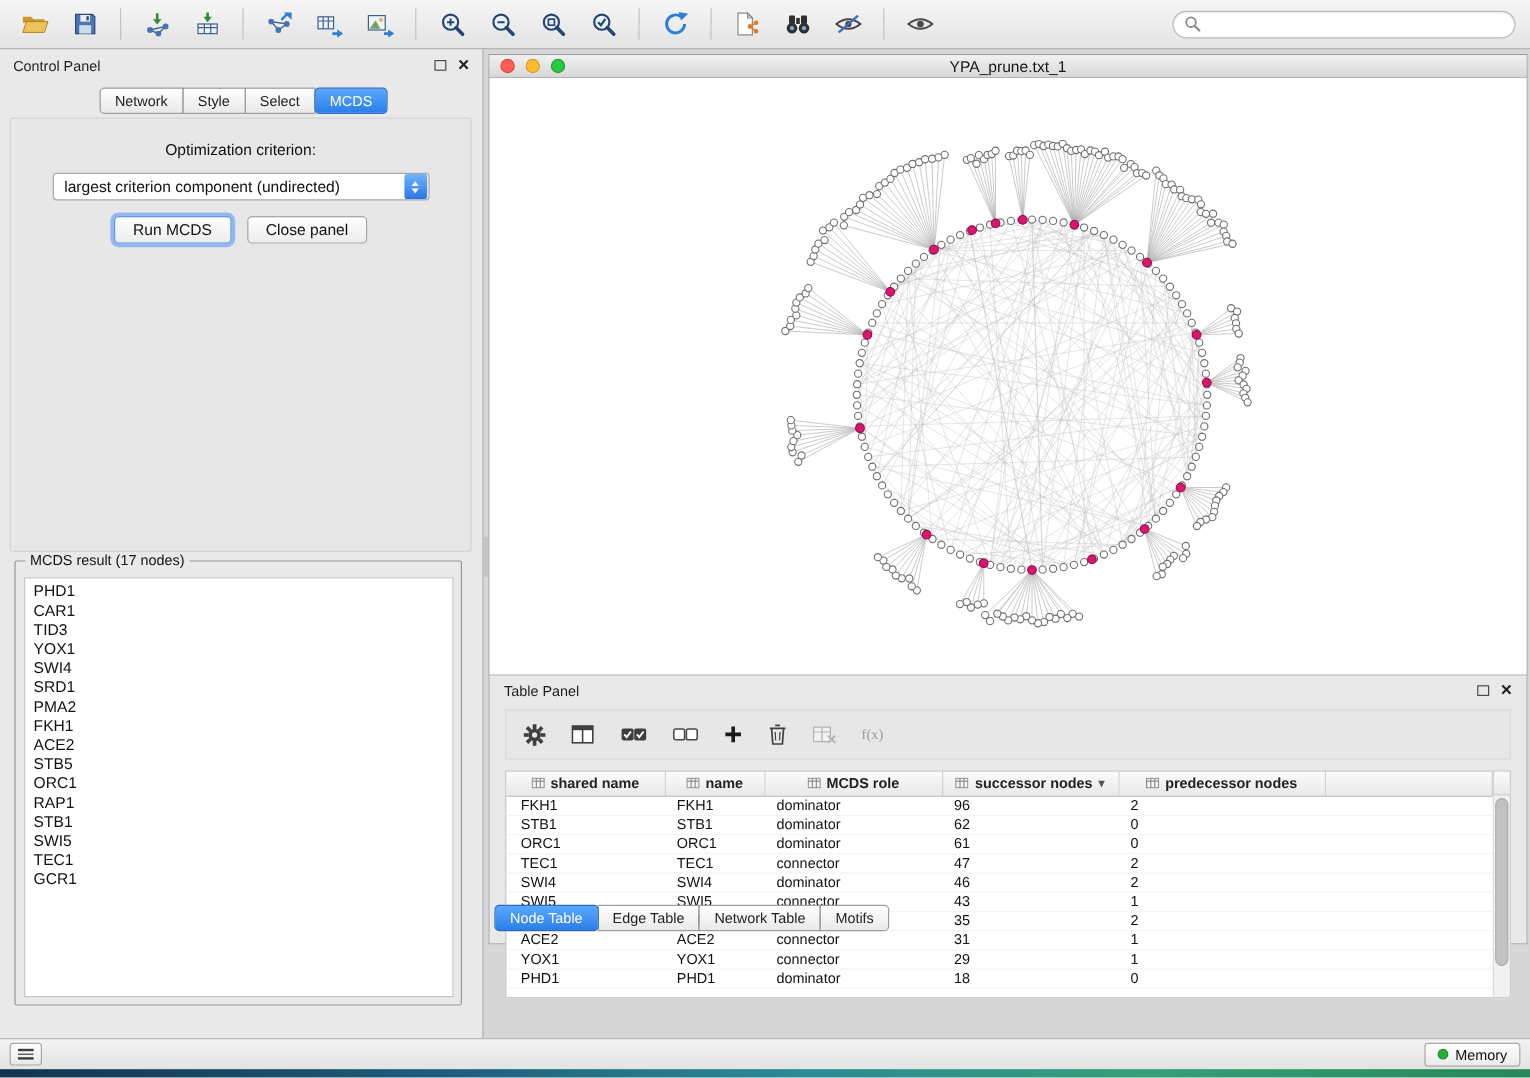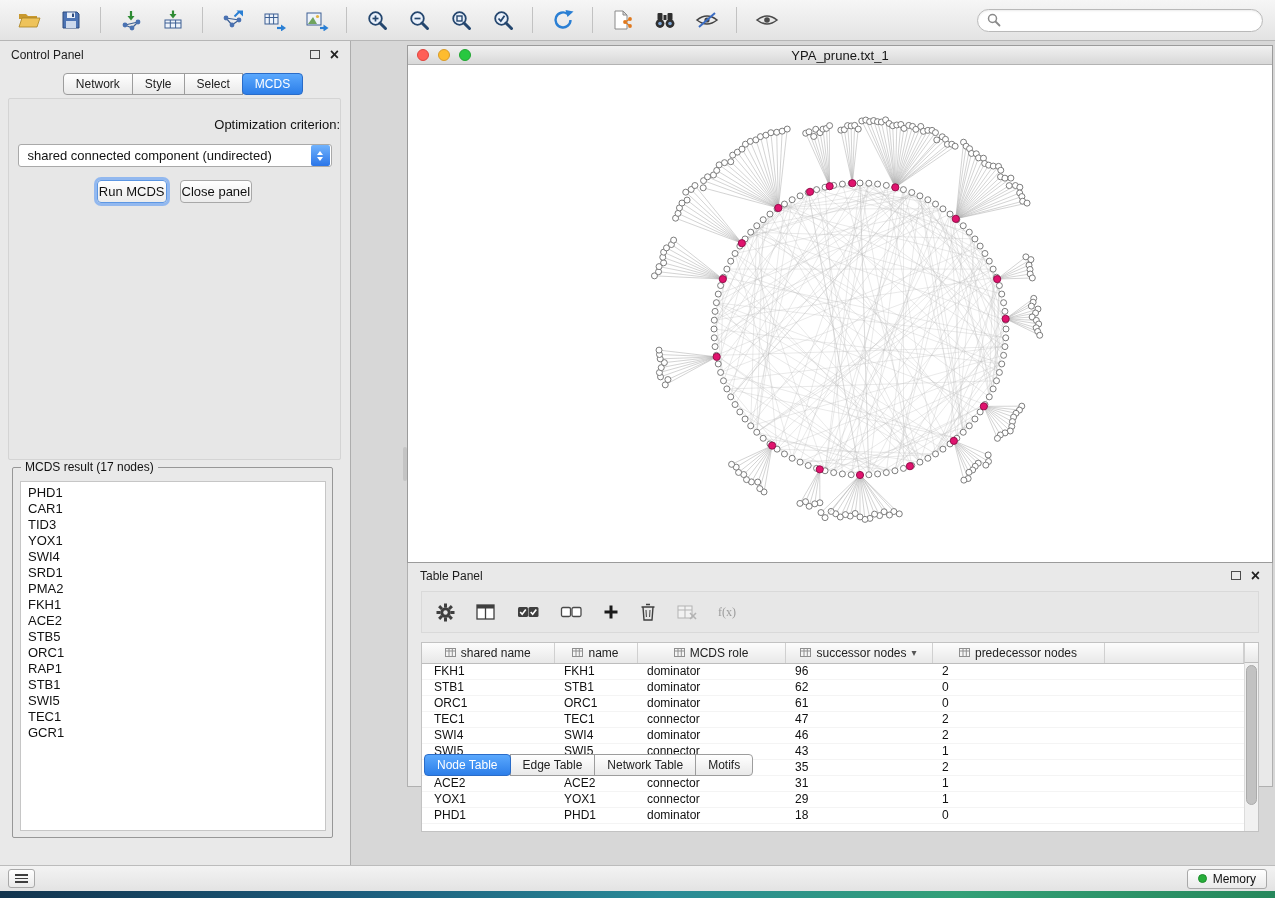--- a/index.html
+++ b/index.html
@@ -8,39 +8,39 @@
 svg{display:block}
 
 
 .main-toolbar{position:absolute;top:0;left:0;width:1275px;height:41px;background:linear-gradient(#f6f6f6,#e3e3e3);border-bottom:1px solid #b6b6b6;display:flex;align-items:center;padding:0 12px;gap:9px;z-index:5}
 .ticon{width:33px;height:30px;display:flex;align-items:center;justify-content:center;border-radius:4px}
 .sep{width:1px;height:26px;background:#c2c2c2;margin:0 4px}
 .searchbox{margin-left:auto;width:286px;height:23px;background:#fff;border:1px solid #b9b9b9;border-radius:12px;display:flex;align-items:center;padding:0 9px;gap:6px;box-shadow:inset 0 1px 2px rgba(0,0,0,.08)}
 .searchbox input{border:none;outline:none;flex:1;font-size:12px;font-family:inherit;background:transparent}
 
 
-.control-panel{position:absolute;left:0;top:41px;width:351px;height:824px;background:#e9e9e9;border-right:1px solid #adadad}
+.control-panel{position:absolute;left:0;top:41px;width:403px;height:824px;background:#e9e9e9;border-right:1px solid #adadad}
 .panel-header{height:27px;display:flex;align-items:center;padding:0 11px;font-size:12px;color:#1d1d1d}
 .panel-controls{margin-left:auto;display:flex;gap:10px;align-items:center}
 .float-btn{width:10px;height:9px;border:1.5px solid #4c4c4c;display:inline-block}
 .close-btn{font-size:16px;font-weight:bold;color:#222;line-height:12px}
 .cp-tabs{display:flex;justify-content:center;margin-top:5px;position:relative}
 .tab{font-size:12px;padding:3px 12px;background:linear-gradient(#ffffff,#e9e9e9);border:1px solid #9d9d9d;margin-left:-1px;color:#222}
-.tab:first-child{border-radius:4px 0 0 4px;margin-left:16px}
+.tab:first-child{border-radius:4px 0 0 4px;margin-left:4px}
 .tab:last-child{border-radius:0 4px 4px 0}
 .tab.selected{background:linear-gradient(#5aa8fd,#2c7ee9);color:#fff;border-color:#2a6cc8;border-radius:4px;position:relative;z-index:1}
 .cp-inset{position:absolute;left:8px;right:9px;top:57px;height:362px;background:#e7e7e7;border:1px solid #d4d4d4;border-radius:2px}
-.opt-label{text-align:right;margin-top:18px;font-size:13px;color:#111}
+.opt-label{text-align:center;margin-top:18px;font-size:13px;color:#111}
 .combo{margin:12px auto 0;width:314px;height:23px;background:#fff;border:1px solid #a9a9a9;border-radius:3px;display:flex;align-items:center;font-size:13px;padding-left:9px;overflow:hidden}
 .combo-text{flex:1;white-space:nowrap;overflow:hidden}
 .combo-btn{width:19px;height:21px;margin-right:1px;border-radius:2px;background:linear-gradient(#71b3fd,#2a75e8);display:flex;flex-direction:column;align-items:center;justify-content:center;gap:2px;flex:none}
 .arr-up{width:0;height:0;border-left:3.5px solid transparent;border-right:3.5px solid transparent;border-bottom:4px solid #fff}
 .arr-dn{width:0;height:0;border-left:3.5px solid transparent;border-right:3.5px solid transparent;border-top:4px solid #fff}
 .btn-row{display:flex;justify-content:center;gap:13px;margin-top:13px}
-.btn{height:23px;padding:0 1px;font-size:13px;font-family:inherit;background:linear-gradient(#ffffff,#ececec);border:1px solid #a8a8a8;border-radius:4px;color:#111}
+.btn{height:23px;padding:0 15px;font-size:13px;font-family:inherit;background:linear-gradient(#ffffff,#ececec);border:1px solid #a8a8a8;border-radius:4px;color:#111}
 .btn.focus-ring{box-shadow:0 0 0 3px rgba(77,145,245,.55);border-color:#5d97e3}
 .groupbox{position:absolute;left:12px;right:17px;top:426px;bottom:27px;border:1px solid #979797;border-radius:2px}
 .groupbox-legend{position:absolute;top:-8px;left:8px;background:#e9e9e9;padding:0 4px;font-size:12px;color:#111}
 .mcds-list{position:absolute;left:7px;right:6px;top:13px;bottom:6px;background:#fff;border:1px solid #c6c6c6;overflow:hidden;padding:3px 0}
 .list-item{font-size:13px;line-height:16px;padding:0 7px}
 
 
 .split-handle{position:absolute;left:403px;top:447px;width:4px;height:34px;background:#c4c4c4;border-radius:2px}
 
 
@@ -54,21 +54,21 @@
 .light.green{background:#28c840;border:1px solid #21a532}
 #net-svg{width:864px;height:497px;background:#fff}
 
 
 .table-panel{position:absolute;left:407px;top:563px;width:866px;height:224px;background:#e9e9e9;border:1px solid #b0b0b0;border-top:none}
 .tp-header{position:absolute;top:0;left:0;right:0;height:25px;display:flex;align-items:center;padding:0 12px;font-size:12px;color:#1d1d1d}
 .tp-toolbar{position:absolute;top:28px;left:13px;right:13px;height:42px;background:#e7e7e7;border:1px solid #d9d9d9;display:flex;align-items:center;gap:21px;padding:0 14px}
 .fx-label{font-family:"Liberation Serif",serif;font-size:12px;color:#9c9c9c}
 .tbl-wrap{position:absolute;top:79px;left:13px;right:13px;height:190px;background:#fff;border:1px solid #c2c2c2;overflow:hidden}
 table.tbl{width:calc(100% - 14px);border-collapse:collapse;table-layout:fixed;font-size:12px}
-.tbl th{height:20px;font-weight:normal;background:linear-gradient(#fcfcfc,#e8e8e8);border-right:1px solid #d0d0d0;border-bottom:1px solid #bdbdbd;color:#222;overflow:hidden;white-space:nowrap;padding:0 4px}
+.tbl th{height:20px;font-weight:bold;background:linear-gradient(#fcfcfc,#e8e8e8);border-right:1px solid #d0d0d0;border-bottom:1px solid #bdbdbd;color:#222;overflow:hidden;white-space:nowrap;padding:0 4px}
 .th-inner{display:flex;align-items:center;justify-content:center;gap:5px}
 .sort-chip{color:#555;font-size:10px}
 .tbl td{height:16px;padding:0 10px;border-bottom:1px solid #f4f4f4;overflow:hidden;white-space:nowrap}
 .tbl td:first-child{padding-left:12px}
 .tbl td.num{text-align:left;padding-right:16px}
 .hcap{position:absolute;top:0;right:0;width:14px;height:20px;background:linear-gradient(#fcfcfc,#e8e8e8);border-bottom:1px solid #bdbdbd;border-left:1px solid #d0d0d0}
 .vscroll{position:absolute;top:20px;right:0;bottom:0;width:14px;background:#f1f1f1;border-left:1px solid #dcdcdc}
 .vthumb{position:absolute;top:2px;left:1px;width:11px;height:140px;background:#c2c2c2;border-radius:6px;border:1px solid #ababab}
 .tp-tabs{position:absolute;bottom:10px;left:0;right:0;display:flex;justify-content:flex-start}
 
@@ -246,21 +246,21 @@
   </div>
   <div class="cp-tabs">
     <span class="tab">Network</span>
     <span class="tab">Style</span>
     <span class="tab">Select</span>
     <span class="tab selected">MCDS</span>
   </div>
   <div class="cp-inset">
     <div class="opt-label">Optimization criterion:</div>
     <div class="combo">
-      <span class="combo-text">shared connected component (undirected)</span>
+      <span class="combo-text">largest criterion component (undirected)</span>
       <span class="combo-btn">
           <span class="arr-up"></span>
           <span class="arr-dn"></span>
         </span>
     </div>
     <div class="btn-row">
       <button class="btn focus-ring">Run MCDS</button>
       <button class="btn">Close panel</button>
     </div>
   </div>

